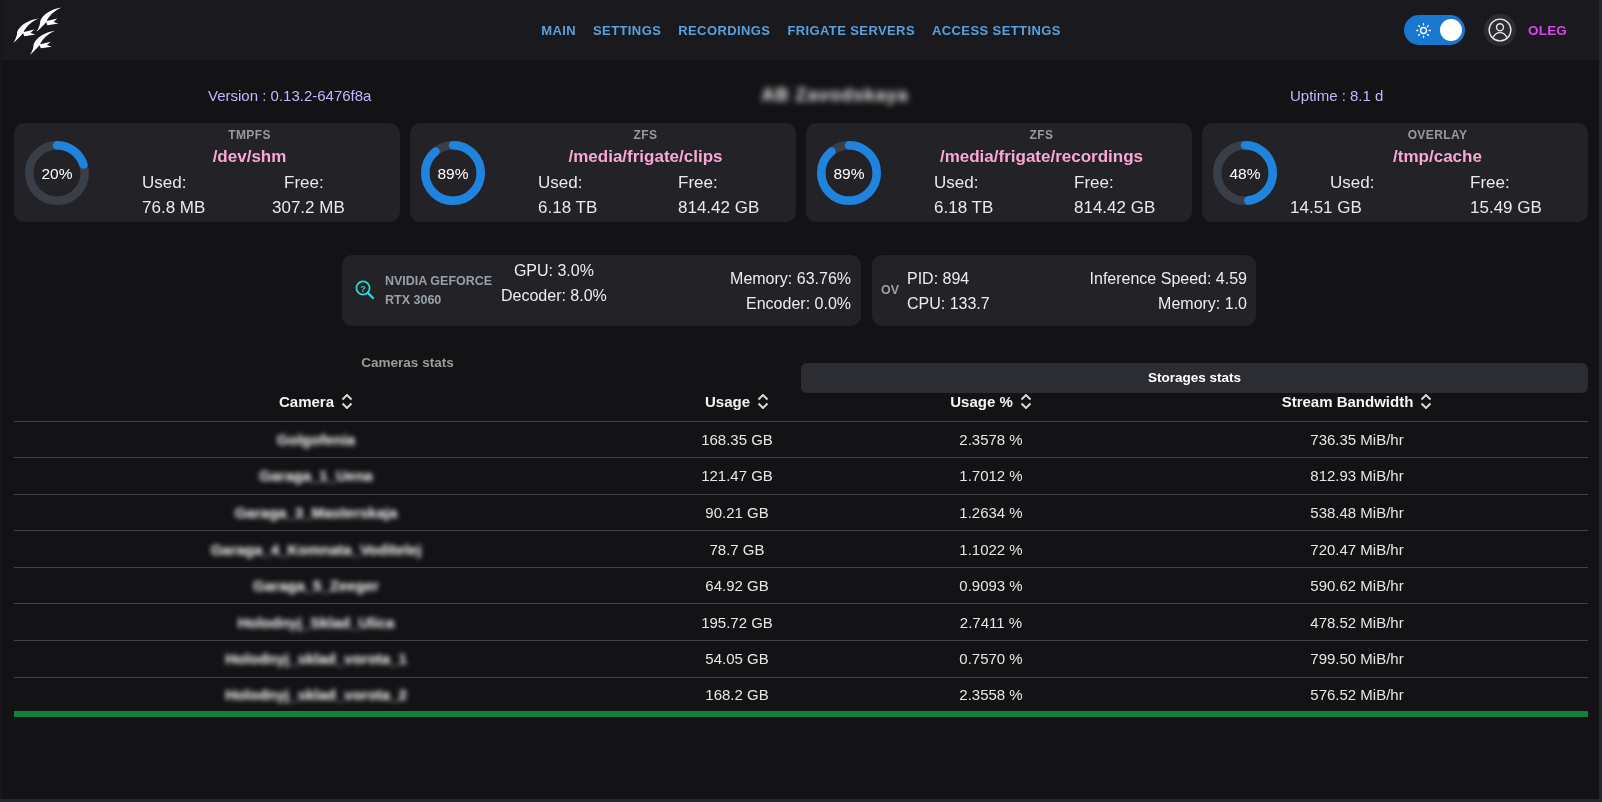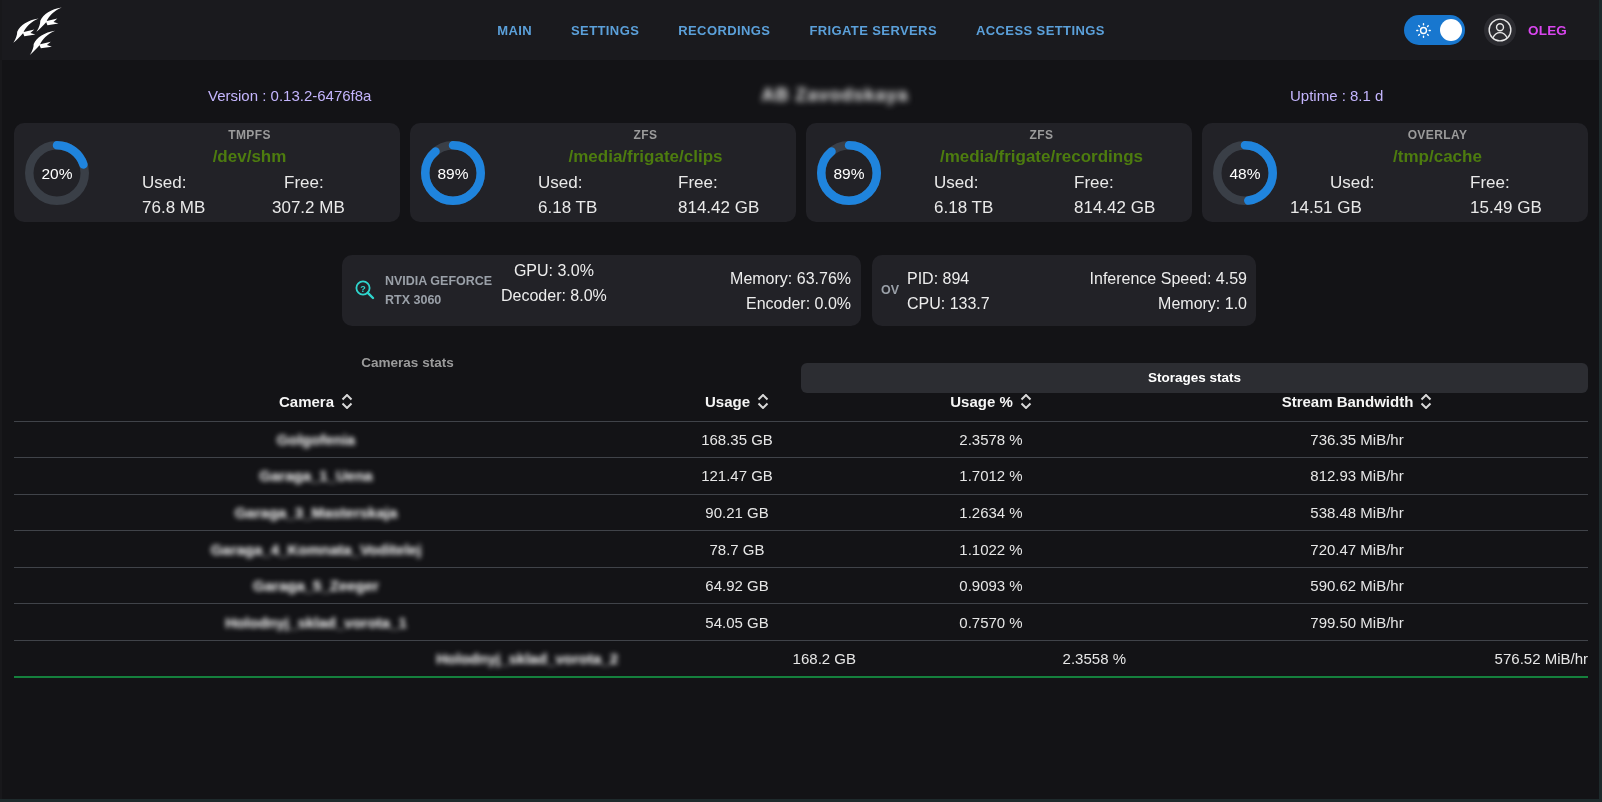--- a/index.html
+++ b/index.html
@@ -2,55 +2,55 @@
 <html><head>
 <meta charset="utf-8">
 <style>
   * { margin:0; padding:0; box-sizing:border-box; }
   html,body { width:1602px; height:802px; overflow:hidden; }
   body { background:#131316; font-family:"Liberation Sans", sans-serif; position:relative; }
   .abs { position:absolute; }
 
   
   #topbar { position:absolute; left:0; top:0; width:1602px; height:60px; background:#1a1a1e; }
-  #nav { position:absolute; left:0; top:0; width:1602px; height:60px; display:flex; justify-content:center; align-items:center; gap:39px; }
+  #nav { position:absolute; left:0; top:0; width:1602px; height:60px; display:flex; justify-content:center; align-items:center; gap:17px; }
   #nav a { color:#5ba0da; font-size:13px; font-weight:bold; letter-spacing:0.4px; text-decoration:none; }
 
   
   #toggle { position:absolute; left:1404px; top:15px; width:61px; height:30px; border-radius:15px; background:#1877cf; }
   #knob { position:absolute; right:3px; top:4px; width:22px; height:22px; border-radius:50%; background:#fff; }
 
   #avatar { position:absolute; left:1484px; top:14px; width:32px; height:32px; border-radius:50%; background:#2c2c31; display:flex; align-items:center; justify-content:center; }
   #username { position:absolute; left:1528px; top:23px; color:#d946ef; font-size:13.5px; font-weight:bold; letter-spacing:0.2px; }
 
   
   .vrow { color:#c4b5fd; font-size:15px; }
 
   
   .card { position:absolute; top:123px; width:386px; height:99px; background:#222227; border-radius:10px; }
   .ring { position:absolute; left:11px; top:18px; }
   .ctitle { position:absolute; left:85px; top:128px; width:301px; text-align:center; color:#9b9b9b; font-size:12px; font-weight:bold; letter-spacing:0.4px; }
-  .cpath  { position:absolute; left:85px; top:147px; width:301px; text-align:center; color:#4d7c0f; font-size:17px; font-weight:bold; }
+  .cpath  { position:absolute; left:85px; top:147px; width:301px; text-align:center; color:#f9a8d4; font-size:17px; font-weight:bold; }
   .lbl { position:absolute; color:#e9e9e9; font-size:17px; }
   .pct { fill:#fff; font-size:15.5px; font-family:"Liberation Sans",sans-serif; }
 
   
   .gcard { position:absolute; top:255px; height:71px; background:#222227; border-radius:10px; }
   .gstat { position:absolute; color:#ededed; font-size:16px; line-height:25px; }
   .gname { position:absolute; color:#9aa0a8; font-size:12.5px; font-weight:bold; line-height:19px; }
 
   
   #tabL { position:absolute; left:14px; top:348px; width:787px; height:30px; line-height:30px; text-align:center; color:#9b9b9b; font-size:13.5px; font-weight:bold; }
   #tabR { position:absolute; left:801px; top:363px; width:787px; height:30px; line-height:30px; text-align:center; color:#fff; font-size:13.5px; font-weight:bold; background:#2c2d32; border-radius:6px; }
 
   
   table { position:absolute; left:14px; top:383px; width:1574px; border-collapse:collapse; table-layout:fixed; }
   th { color:#f5f5f5; font-size:15px; font-weight:bold; height:38px; text-align:center; vertical-align:middle; }
   td { color:#e6e6e6; font-size:15px; height:36.6px; text-align:center; vertical-align:middle; border-top:1px solid #404349; }
-  tbody tr:last-child td { border-bottom:2px solid #15803d;text-align:right; }
+  tbody tr:last-child td { border-bottom:6px solid #15803d; }
   .blur { filter:blur(2.9px); color:#ffffff; font-weight:bold; font-size:15px; }
   .sorticon { display:inline-block; vertical-align:-2px; margin-left:7px; }
   #edgeL { position:absolute; left:0; top:0; width:2px; height:802px; background:#18181b; z-index:50; }
   #edgeR { position:absolute; left:1599px; top:0; width:3px; height:802px; background:#1e2a2c; z-index:50; }
   #edgeB { position:absolute; left:0; top:799px; width:1602px; height:3px; background:#1e2a2c; z-index:50; }
 </style>
 </head>
 <body>
 
 <div id="edgeL"></div>
@@ -227,20 +227,26 @@
         <td>1.1022 %</td>
         <td>720.47 MiB/hr</td>
       </tr>
     <tr>
         <td><span class="blur">Garaga_5_Zeeger</span></td>
         <td>64.92 GB</td>
         <td>0.9093 %</td>
         <td>590.62 MiB/hr</td>
       </tr>
     <tr>
+        <td><span class="blur">Holodnyj_Sklad_Ulica</span></td>
+        <td>195.72 GB</td>
+        <td>2.7411 %</td>
+        <td>478.52 MiB/hr</td>
+      </tr>
+    <tr>
         <td><span class="blur">Holodnyj_sklad_vorota_1</span></td>
         <td>54.05 GB</td>
         <td>0.7570 %</td>
         <td>799.50 MiB/hr</td>
       </tr>
     <tr>
         <td><span class="blur">Holodnyj_sklad_vorota_2</span></td>
         <td>168.2 GB</td>
         <td>2.3558 %</td>
         <td>576.52 MiB/hr</td>

